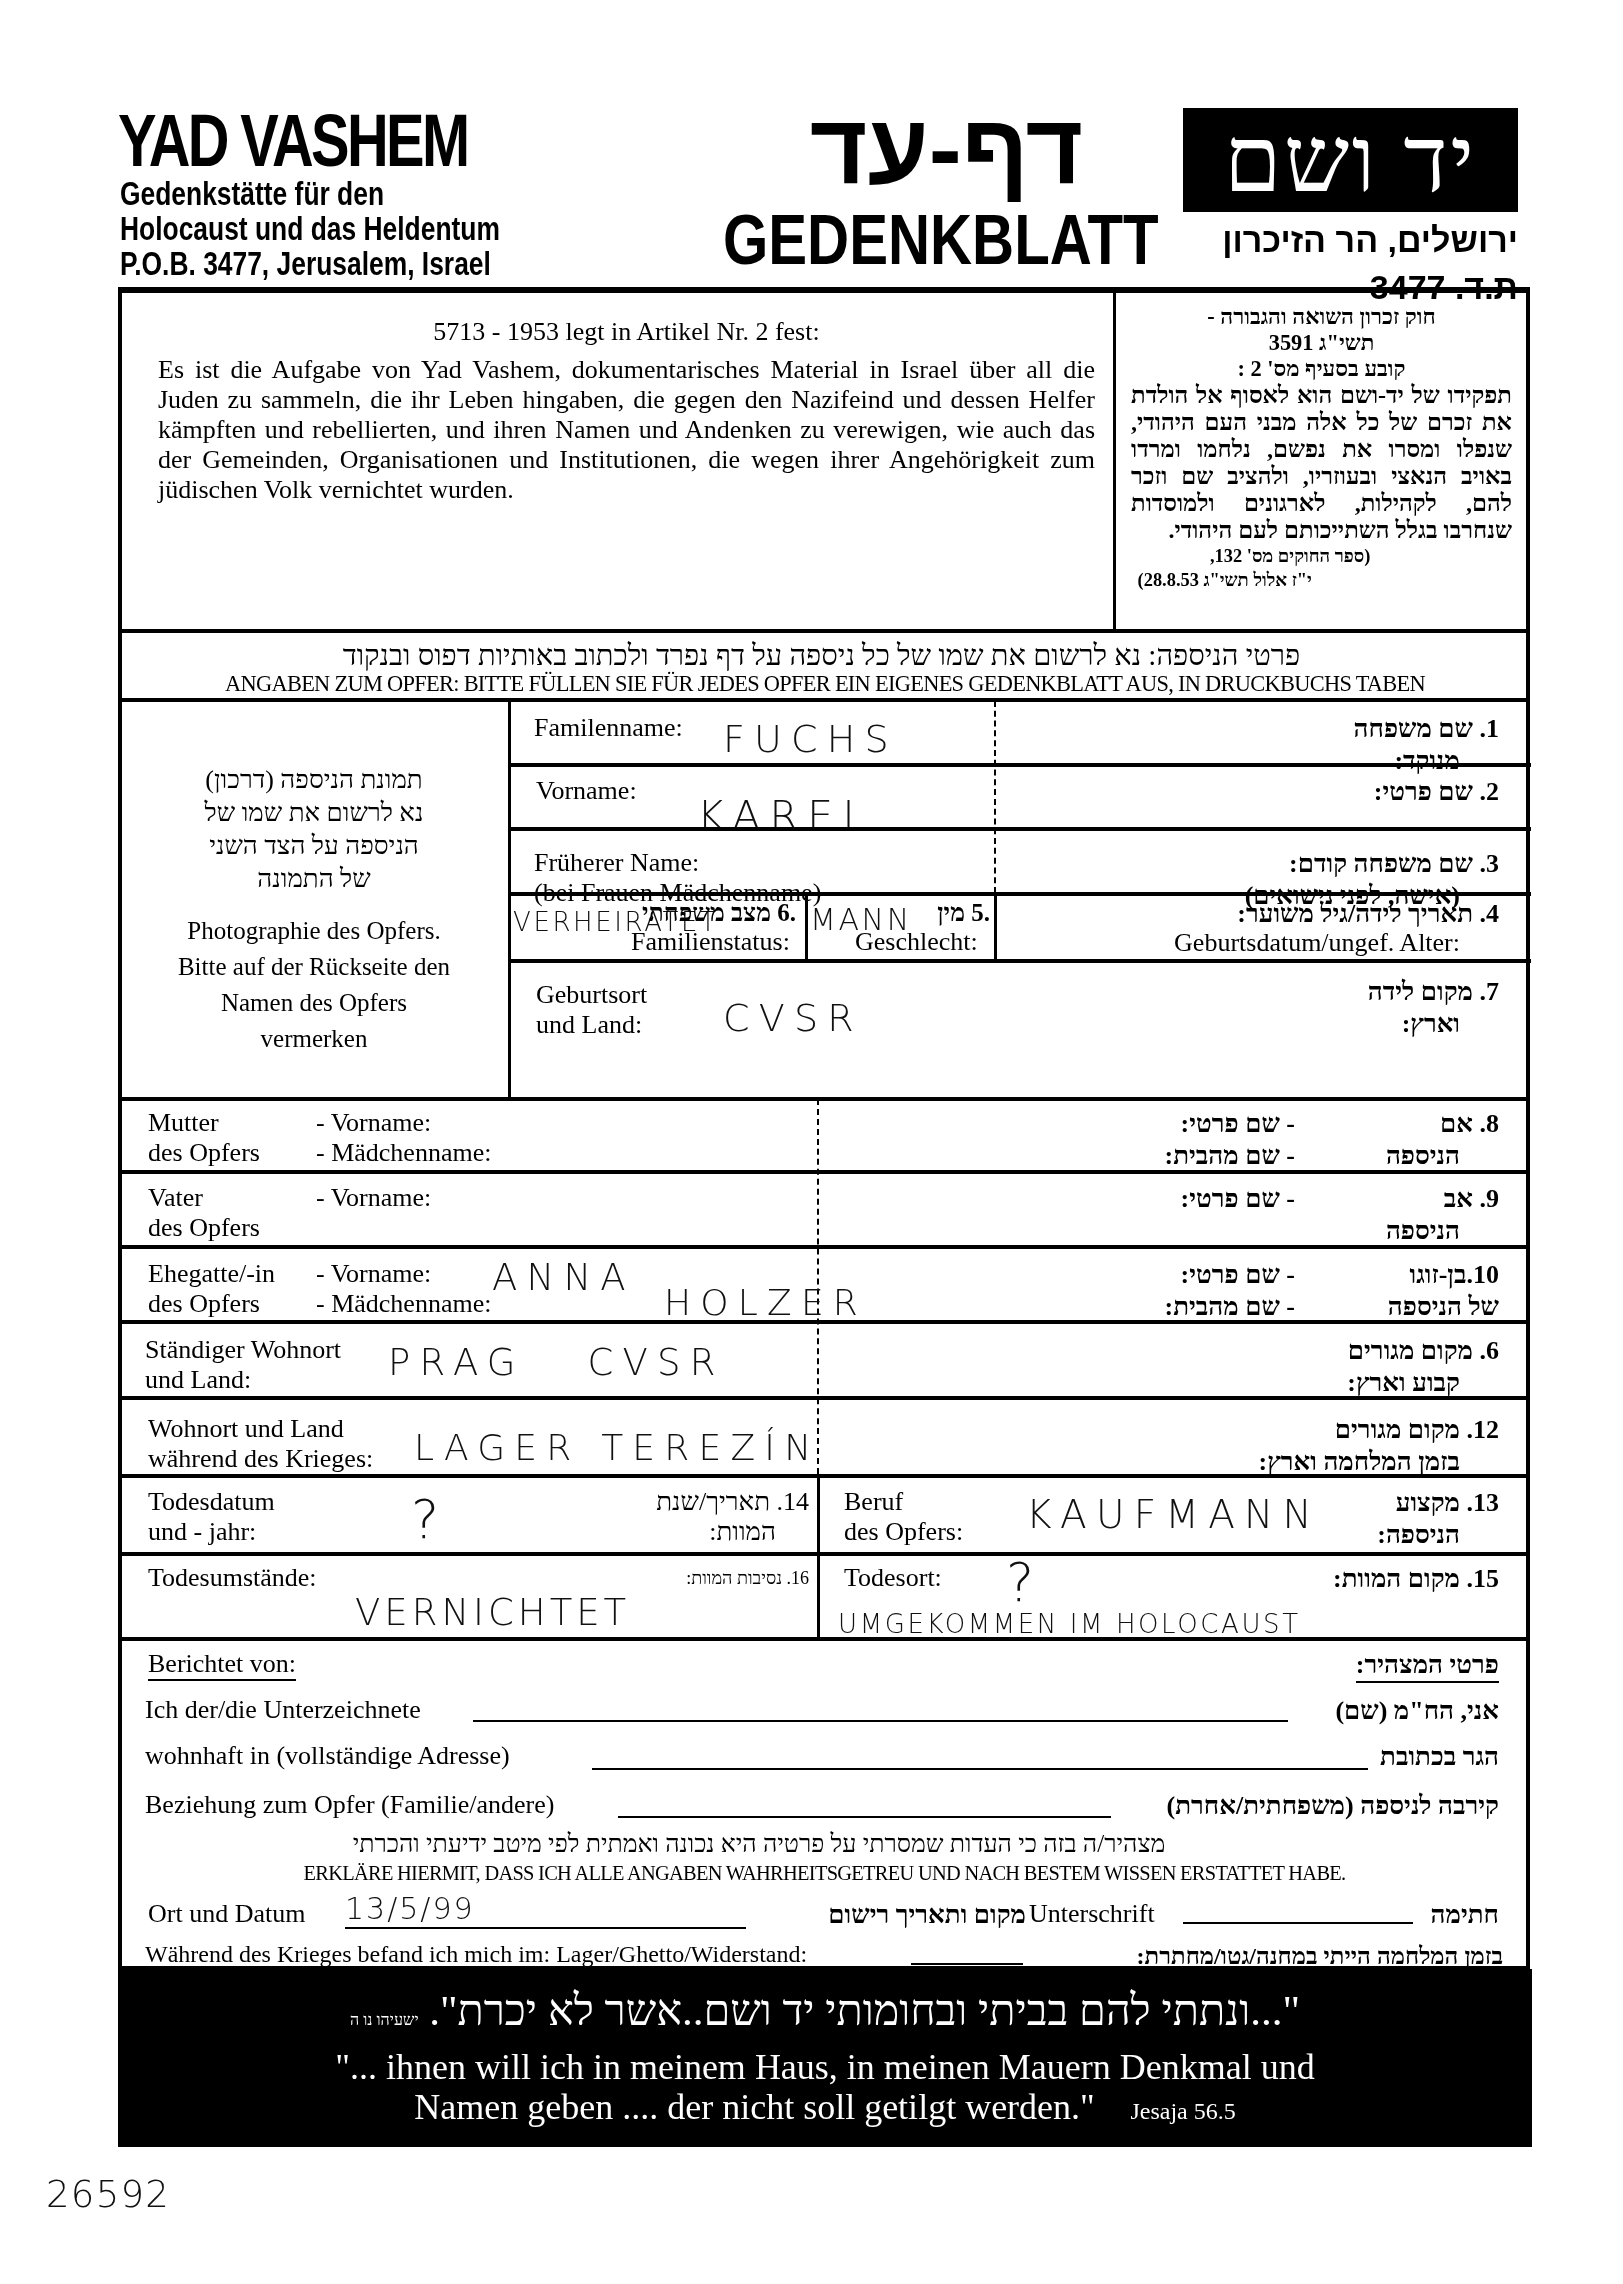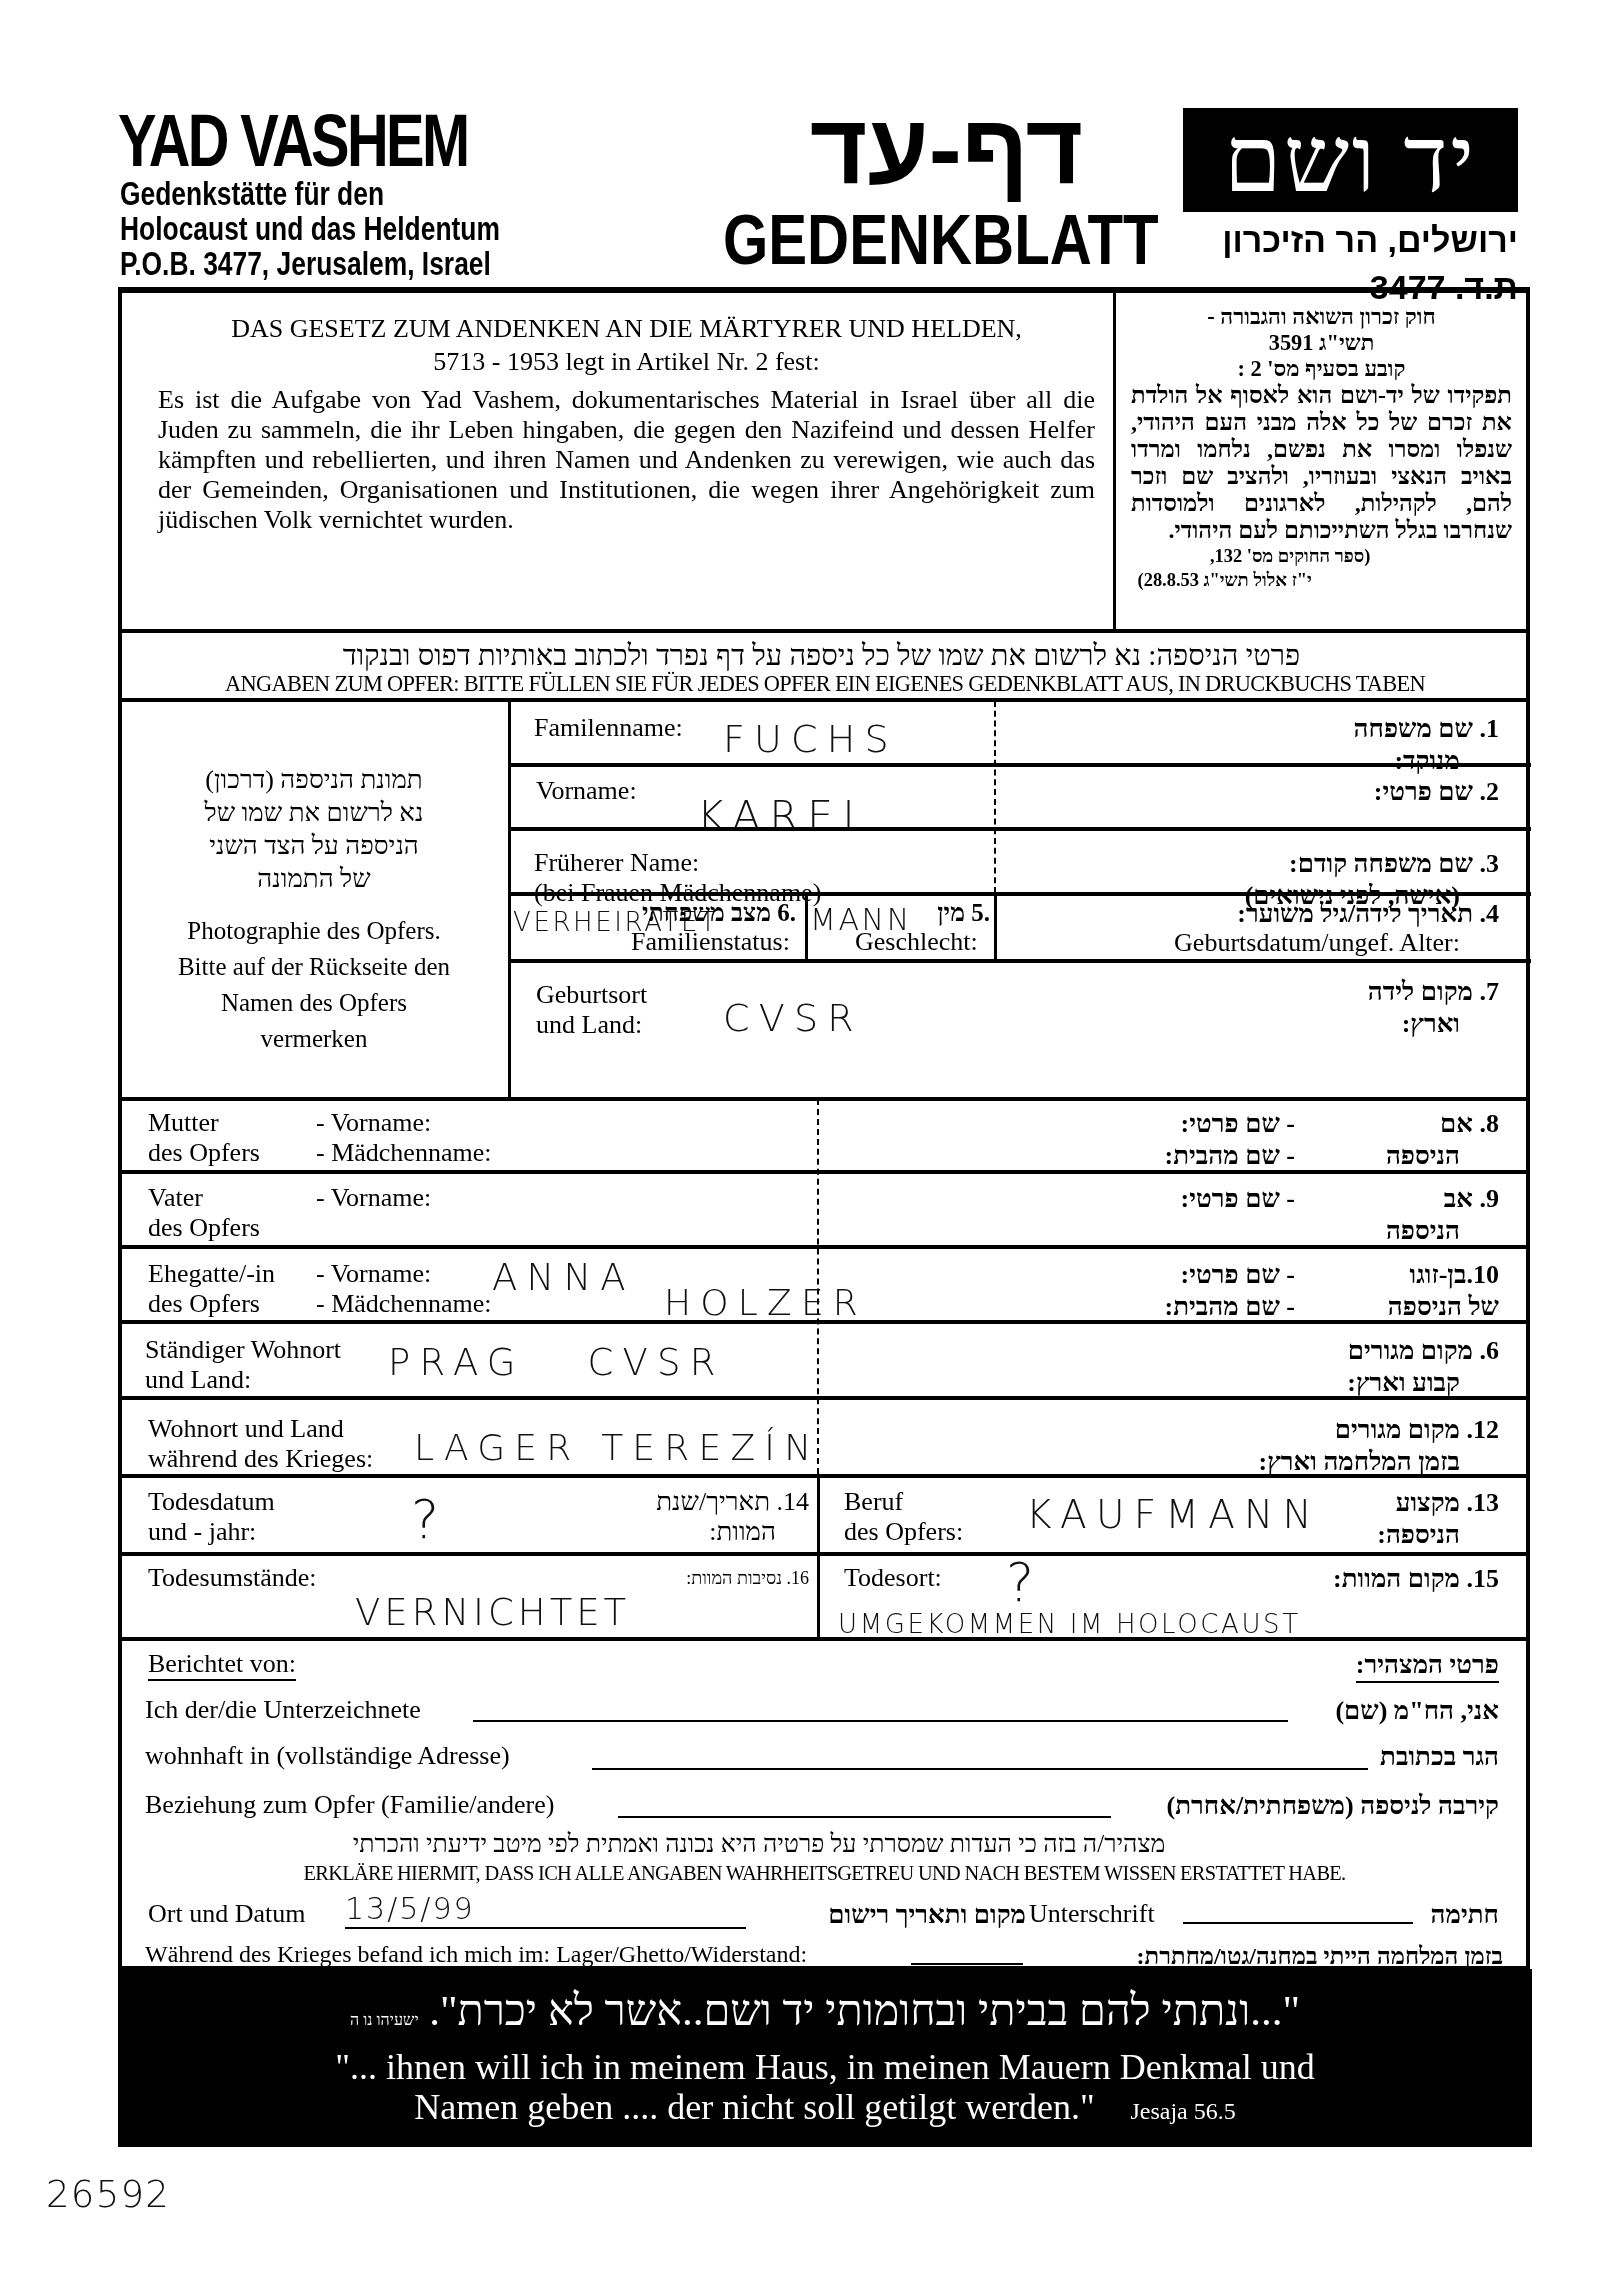--- a/index.html
+++ b/index.html
@@ -35,21 +35,20 @@
 </div>
 <div class="abs sans rtl" style="left:1170px;top:217px;width:348px;font-size:34px;font-weight:bold;line-height:47px;">
   <div>ירושלים, הר הזיכרון</div>
   <div>ת.ד. 3477</div>
 </div>
 
 <div class="abs" style="left:118px;top:287px;width:1412px;height:1683px;border:4px solid #000;border-top-width:6.6px;box-sizing:border-box;"></div>
 
 <div class="vline" style="left:1113px;top:289px;height:343px;"></div>
 <div class="abs serif" style="left:158px;top:314px;width:937px;font-size:26px;line-height:30px;">
-  <div style="text-align:center;">DAS GESETZ ZUM ANDENKEN AN DIE MÄRTYRER UND HELDEN,</div>
   <div style="text-align:center;margin-top:2.6px;">5713 - 1953 legt in Artikel Nr. 2 fest:</div>
   <div style="text-align:justify;margin-top:8px;">Es ist die Aufgabe von Yad Vashem, dokumentarisches Material in Israel über all die Juden zu sammeln, die ihr Leben hingaben, die gegen den Nazifeind und dessen Helfer kämpften und rebellierten, und ihren Namen und Andenken zu verewigen, wie auch das der Gemeinden, Organisationen und Institutionen, die wegen ihrer Angehörigkeit zum jüdischen Volk vernichtet wurden.</div>
 </div>
 <div class="abs serif rtl" style="left:1131px;top:304px;width:381px;font-size:22.4px;line-height:26px;font-weight:bold;">
   <div style="text-align:center;">חוק זכרון השואה והגבורה -</div>
   <div style="text-align:center;">תשי"ג 3591</div>
   <div style="text-align:center;">קובע בסעיף מס' 2 :</div>
   <div style="text-align:justify;font-size:24px;line-height:27px;">תפקידו של יד-ושם הוא לאסוף אל הולדת את זכרם של כל אלה מבני העם היהודי, שנפלו ומסרו את נפשם, נלחמו ומרדו באויב הנאצי ובעוזריו, ולהציב שם וזכר להם, לקהילות, לארגונים ולמוסדות שנחרבו בגלל השתייכותם לעם היהודי.</div>
   <div style="text-align:left;font-size:18.4px;line-height:24px;padding-left:79px;">(ספר החוקים מס' 132,</div>
   <div style="text-align:left;font-size:18.4px;line-height:24px;padding-left:6.6px;">י"ז אלול תשי"ג 28.8.53)</div>

